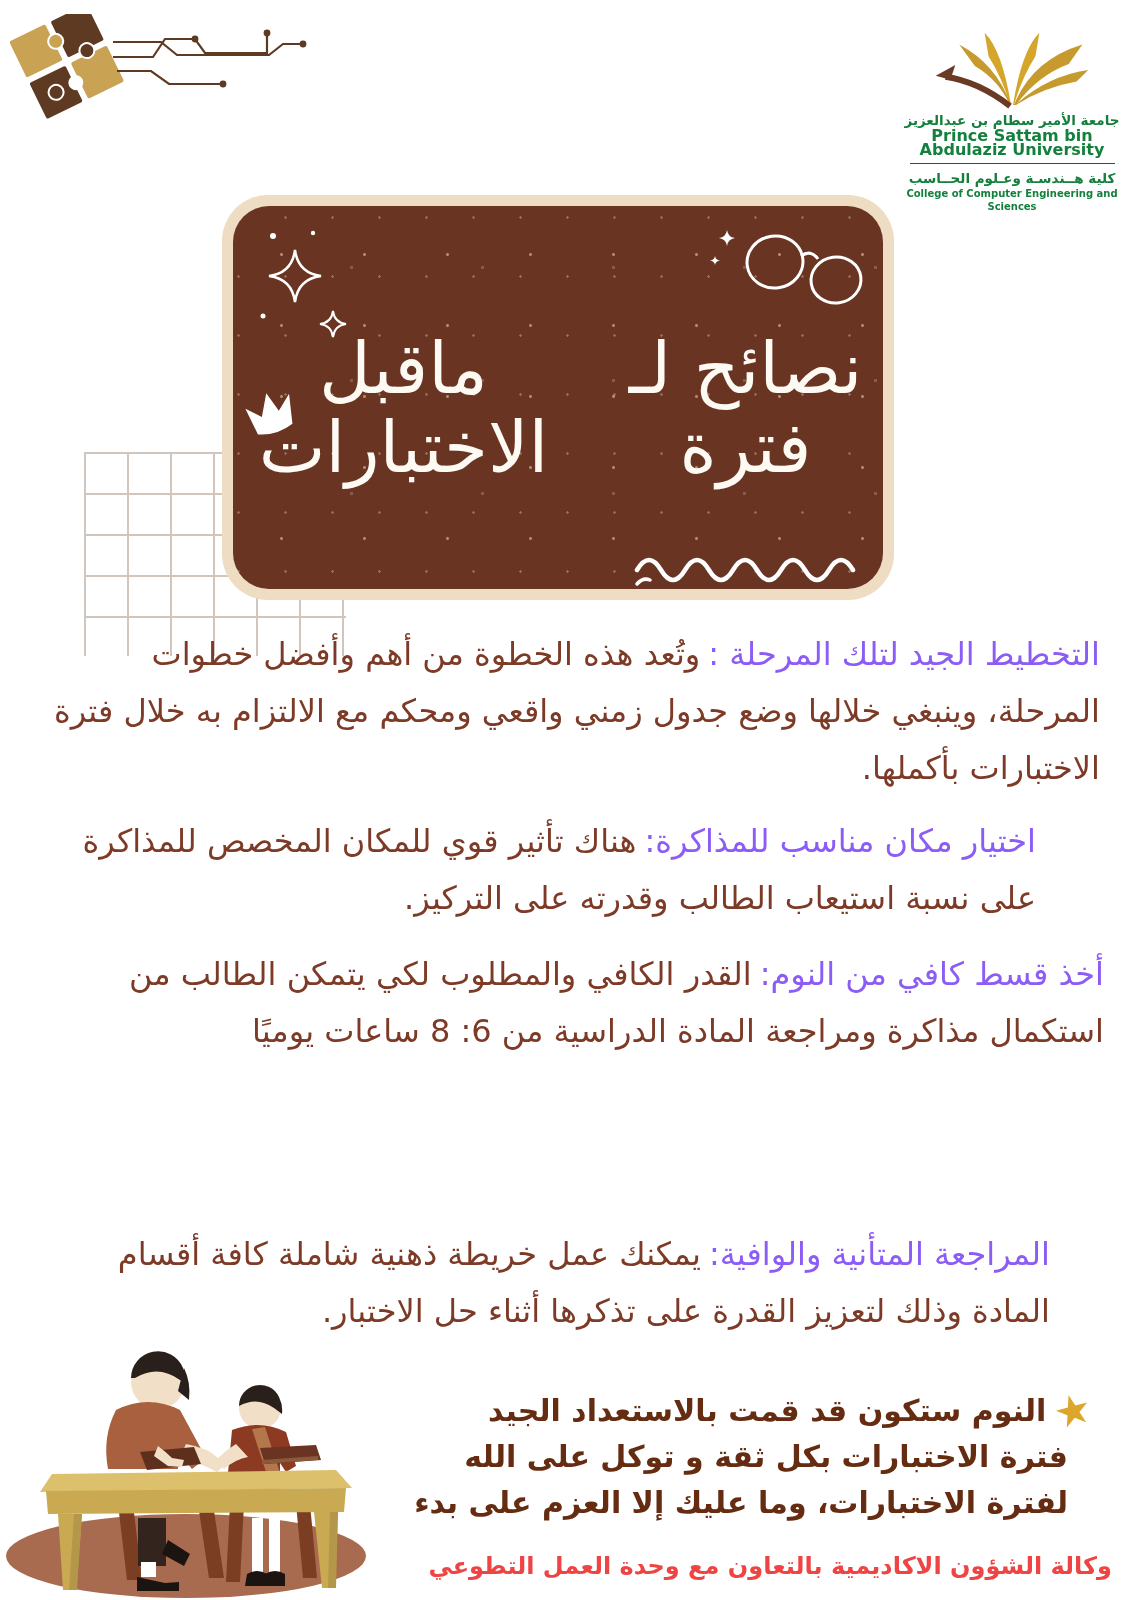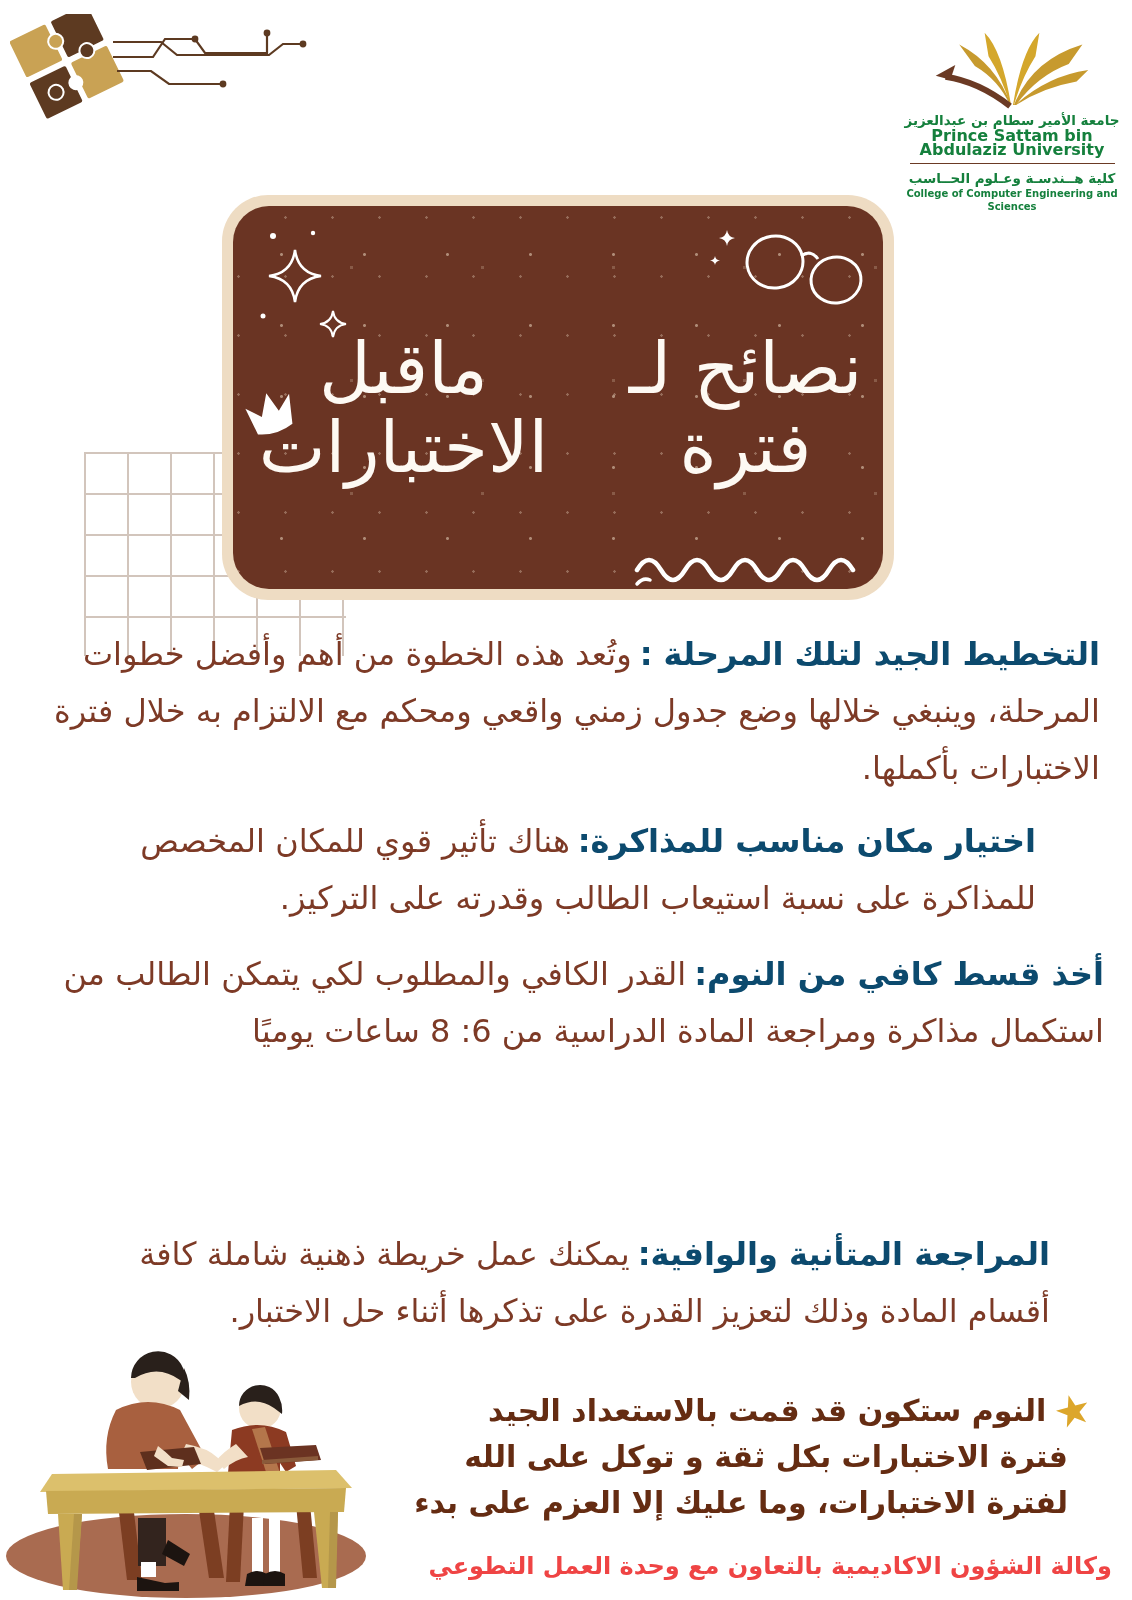--- a/index.html
+++ b/index.html
@@ -52,21 +52,21 @@
   .deco{position:absolute;}
   .deco.sparkles{left:22px;top:18px;}
   .deco.glasses{right:14px;top:16px;}
   .deco.crown{left:10px;top:180px;transform:rotate(-14deg);}
   .deco.wave{left:398px;top:338px;}
   
   .tip{
     position:absolute;margin:0;font-size:32px;line-height:57px;color:#7d3a26;
     text-align:right;
   }
-  .tip strong{color:#0c4a6e;font-weight:bold;margin-left:8px;}
+  .tip strong{color:#8b5cf6;font-weight:normal;margin-left:8px;}
   .tip1{top:626px;right:32px;width:1056px;}
   .tip2{top:813px;right:96px;width:990px;}
   .tip3{top:946px;right:28px;width:1060px;}
   .tip4{top:1083px;right:56px;width:1030px;}
   .tip5{top:1226px;right:82px;width:1000px;}
   
   .closing{
     position:absolute;top:1388px;right:64px;width:556px;
     color:#652c12;font-weight:bold;font-size:30px;line-height:46px;text-align:center;
   }

